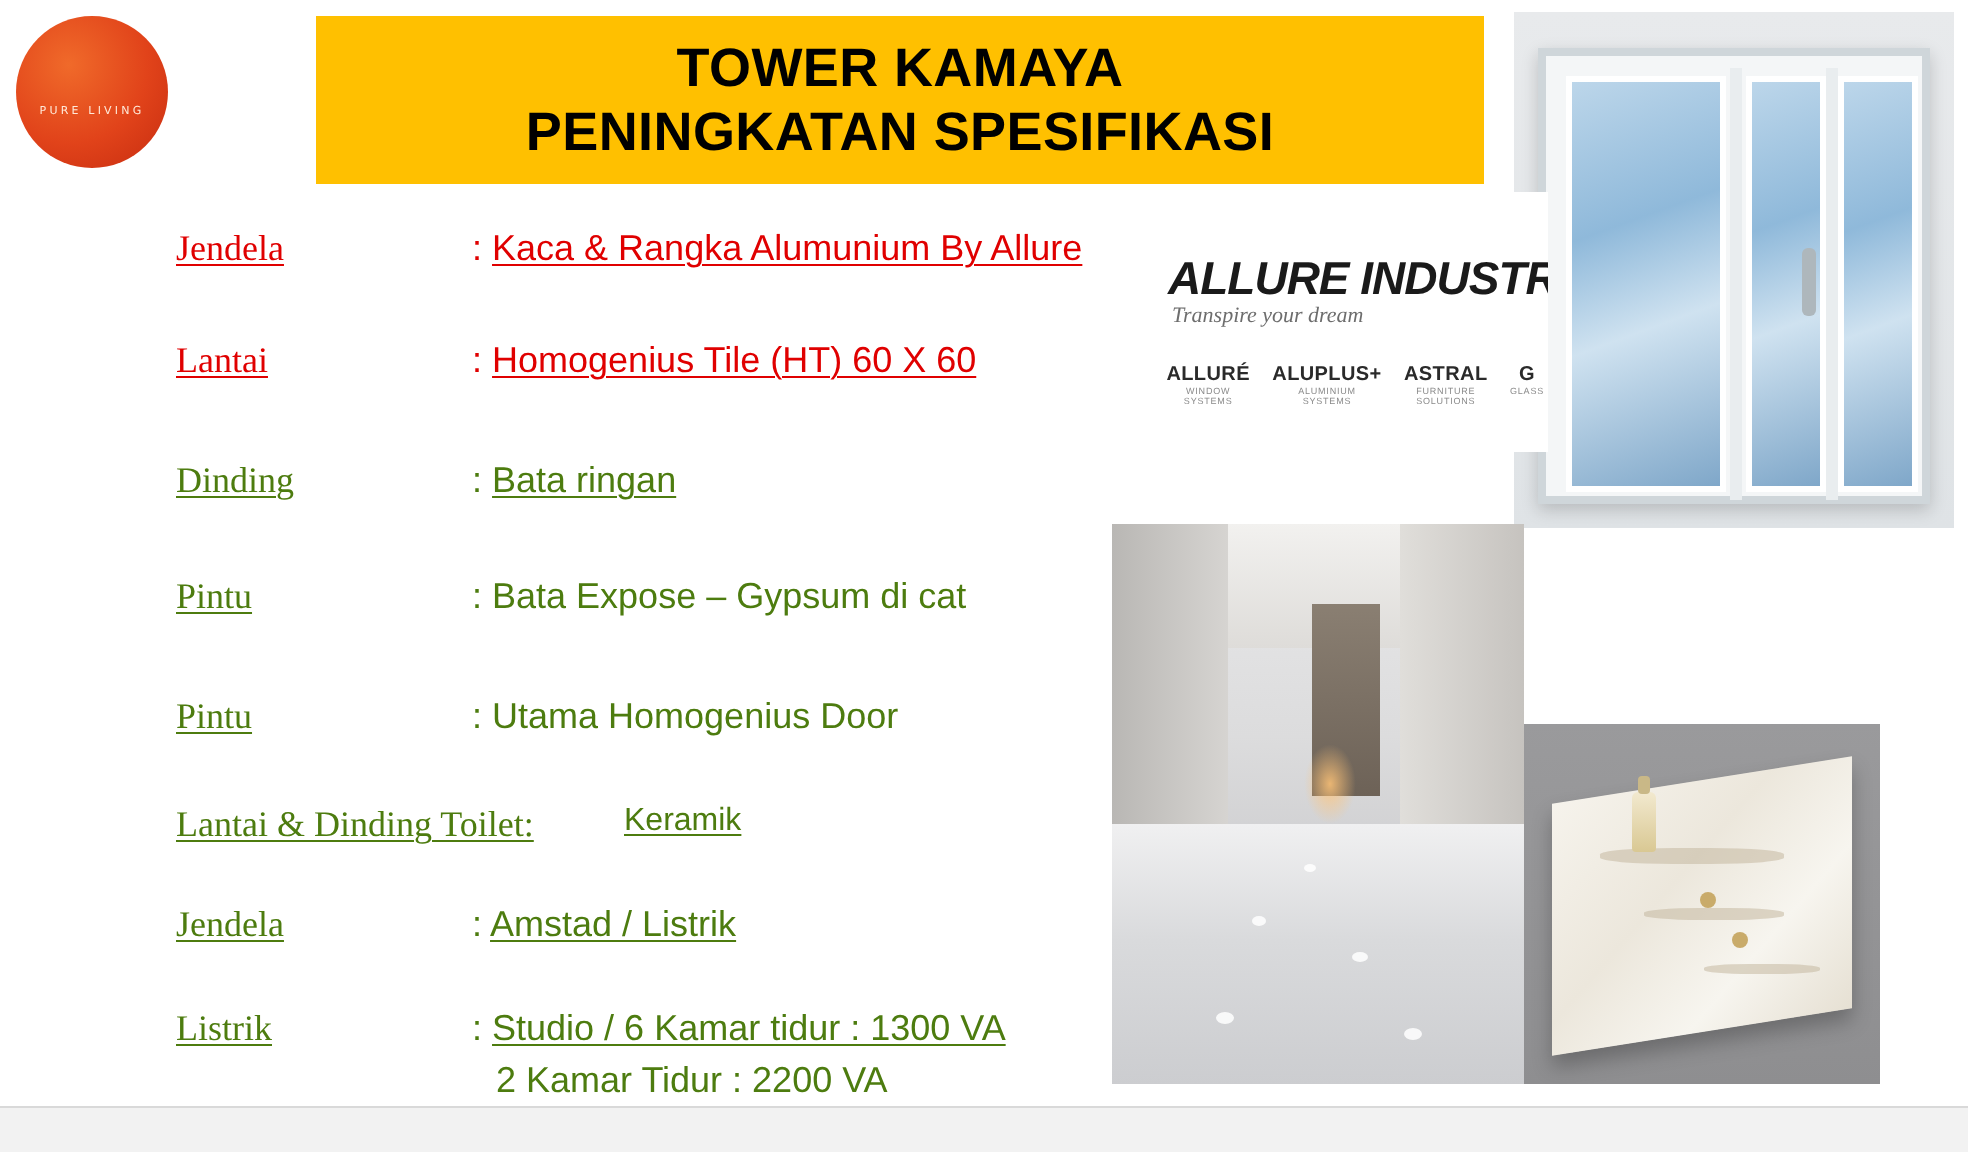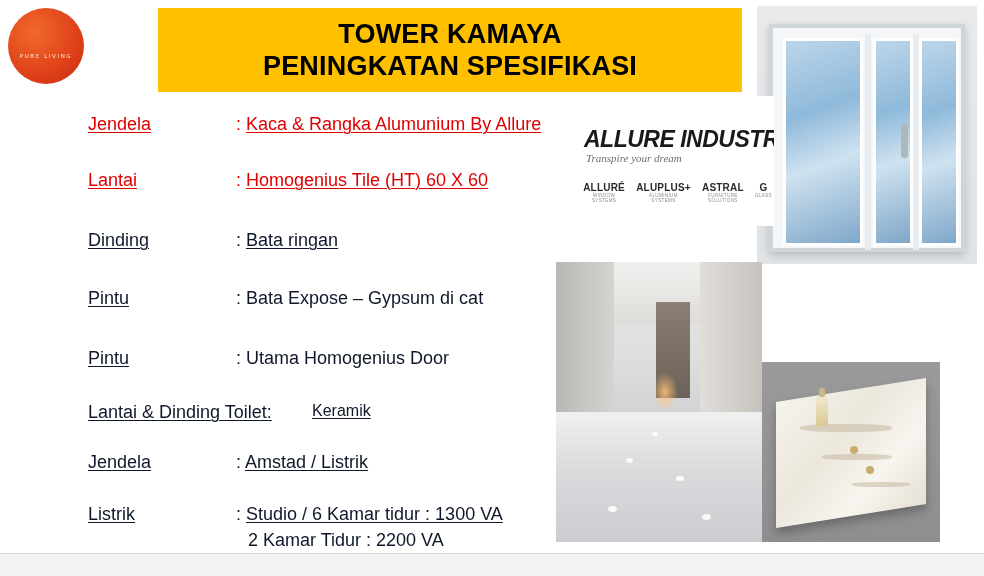--- a/index.html
+++ b/index.html
@@ -97,40 +97,40 @@
     left: 0;
     width: 520px;
     display: block;
   }
   .spec-label {
     position: absolute;
     left: 0;
     top: 0;
     font-size: 18px;
     white-space: nowrap;
-    font-family: Liberation Sans, sans-serif;
+    font-family: Liberation Serif, serif;
   }
   .spec-value {
     position: absolute;
     left: 148px;
     top: 0;
     font-size: 18px;
     white-space: nowrap;
     font-family: "Liberation Sans", sans-serif;
   }
   .spec-value2 {
     position: absolute;
     left: 160px;
     top: 26px;
     font-size: 18px;
     white-space: nowrap;
     font-family: "Liberation Sans", sans-serif;
   }
   .red { color: #e00000; }
-  .black { color: #0f172a; }
+  .black { color: #4d7c0f; }
   .u { text-decoration: underline; text-decoration-thickness: 1px; text-underline-offset: 2px; }
 
   
   .seg { display: inline; }
 
   
   .photo {
     position: absolute;
     overflow: hidden;
   }

